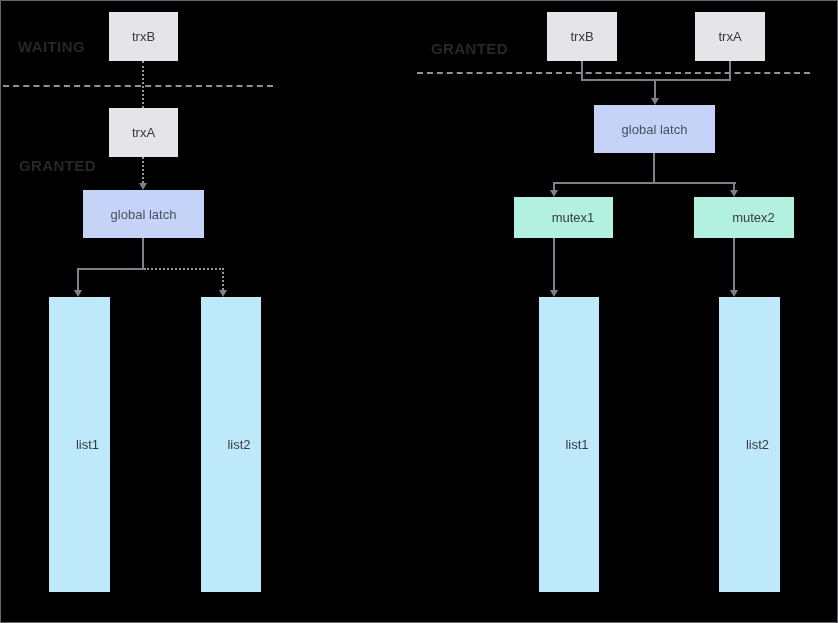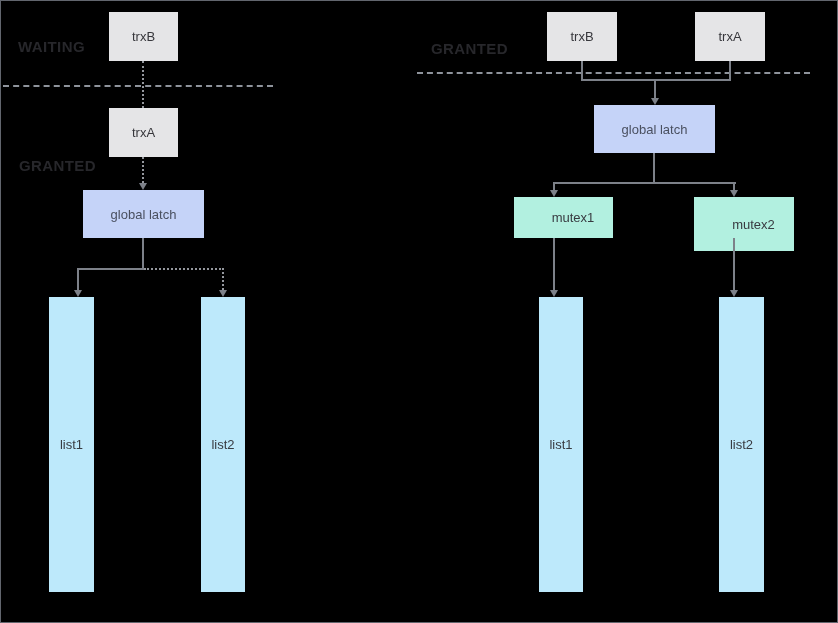--- a/index.html
+++ b/index.html
@@ -17,21 +17,21 @@
     position: absolute;
     display: flex;
     align-items: center;
     justify-content: center;
     font-size: 13px;
     white-space: nowrap;
   }
   .node.gray     { background: var(--node_gray);     color: var(--node_gray_text); }
   .node.lavender { background: var(--node_lavender); color: var(--latch_text); }
   .node.mint     { background: var(--node_mint);     color: var(--node_text); padding-left: 19px; }
-  .node.cyan     { background: var(--node_cyan);     color: var(--node_text); }
+  .node.cyan     { background: var(--node_cyan);     color: var(--node_text); padding-left: 16px; }
   .section-label {
     position: absolute;
     font-size: 15px;
     font-weight: 700;
     letter-spacing: 0.4px;
     color: var(--section_label);
   }
   .vline { position: absolute; width: 2px;  background: var(--connector); }
   .hline { position: absolute; height: 2px; background: var(--connector); }
   .vdots { position: absolute; width: 0;  border-left: 2px dotted var(--dotted); }
@@ -95,21 +95,21 @@
   <div class="node lavender" style="left:593px; top:104px; width:121px; height:48px;">global latch</div>
 
   <div class="vline" style="left:652px; top:152px; height:31px;"></div>
   <div class="hline" style="left:552px; top:181px; width:183px;"></div>
   <div class="vline" style="left:552px; top:181px; height:8px;"></div>
   <div class="arrow-down" style="left:549px; top:189px;"></div>
   <div class="vline" style="left:732px; top:181px; height:8px;"></div>
   <div class="arrow-down" style="left:729px; top:189px;"></div>
 
   <div class="node mint" style="left:513px; top:196px; width:80px; height:41px;">mutex1</div>
-  <div class="node mint" style="left:693px; top:196px; width:81px; height:54px;">mutex2</div>
+  <div class="node mint" style="left:693px; top:196px; width:81px; height:41px;">mutex2</div>
 
   <div class="vline" style="left:552px; top:237px; height:52px;"></div>
   <div class="arrow-down" style="left:549px; top:289px;"></div>
   <div class="vline" style="left:732px; top:237px; height:52px;"></div>
   <div class="arrow-down" style="left:729px; top:289px;"></div>
 
   <div class="node cyan" style="left:538px; top:296px; width:44px; height:295px;">list1</div>
   <div class="node cyan" style="left:718px; top:296px; width:45px; height:295px;">list2</div>
 
 </div>

